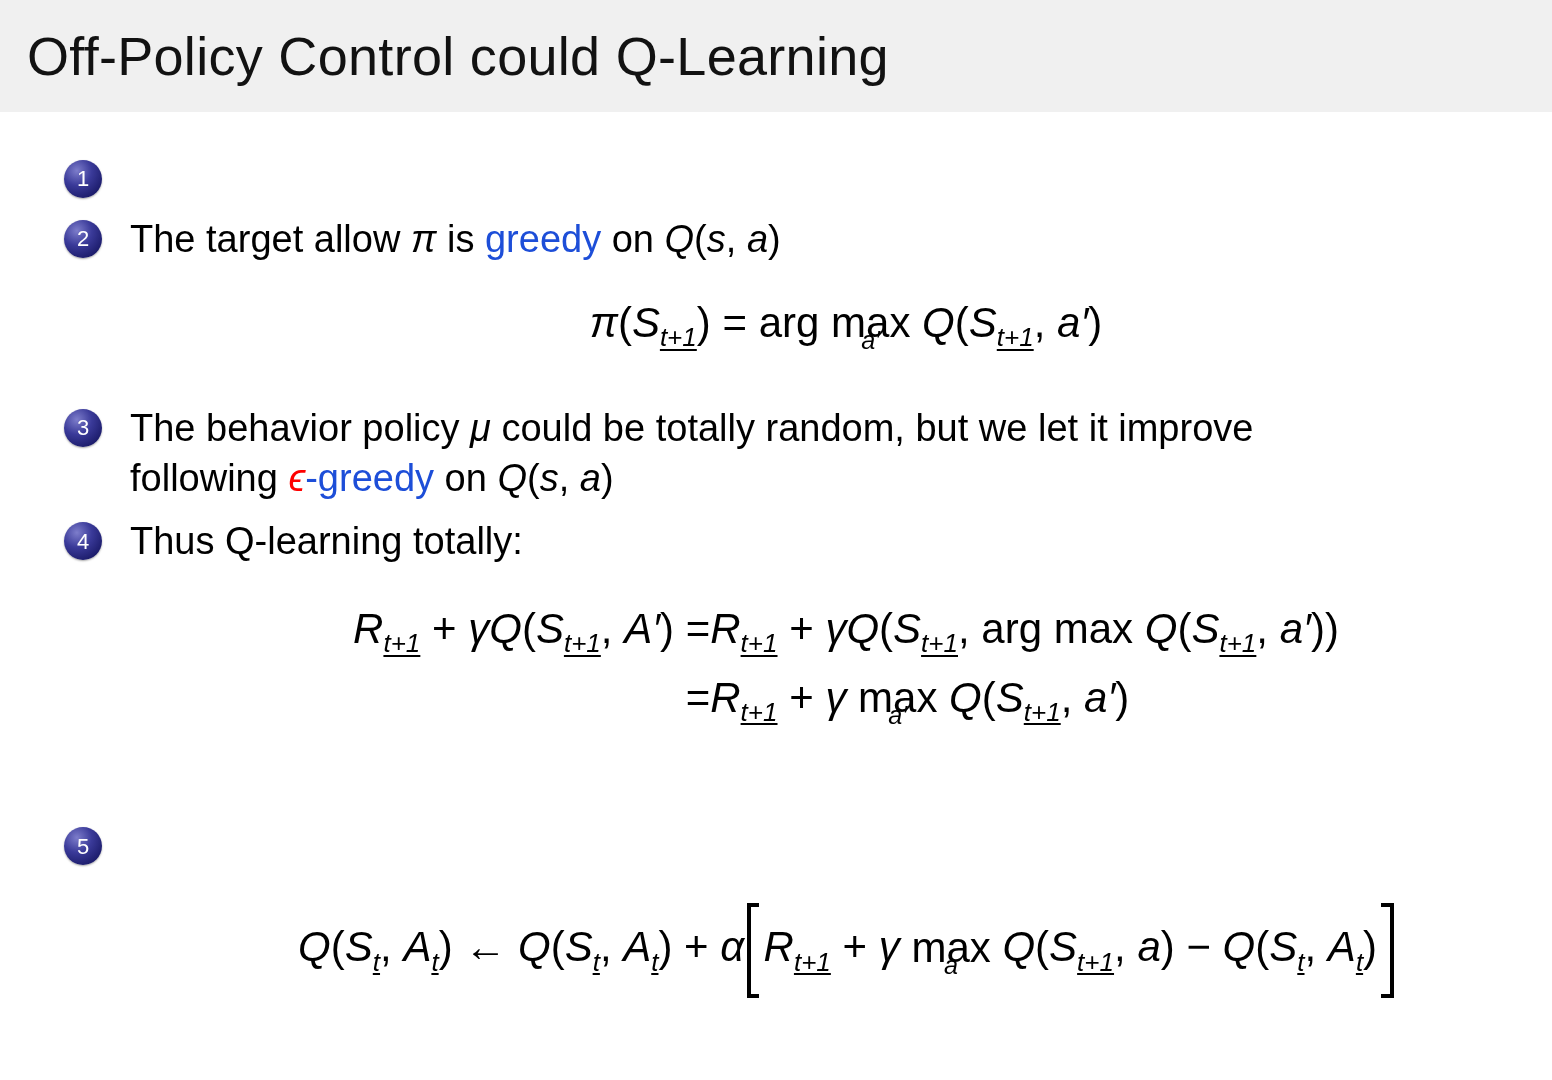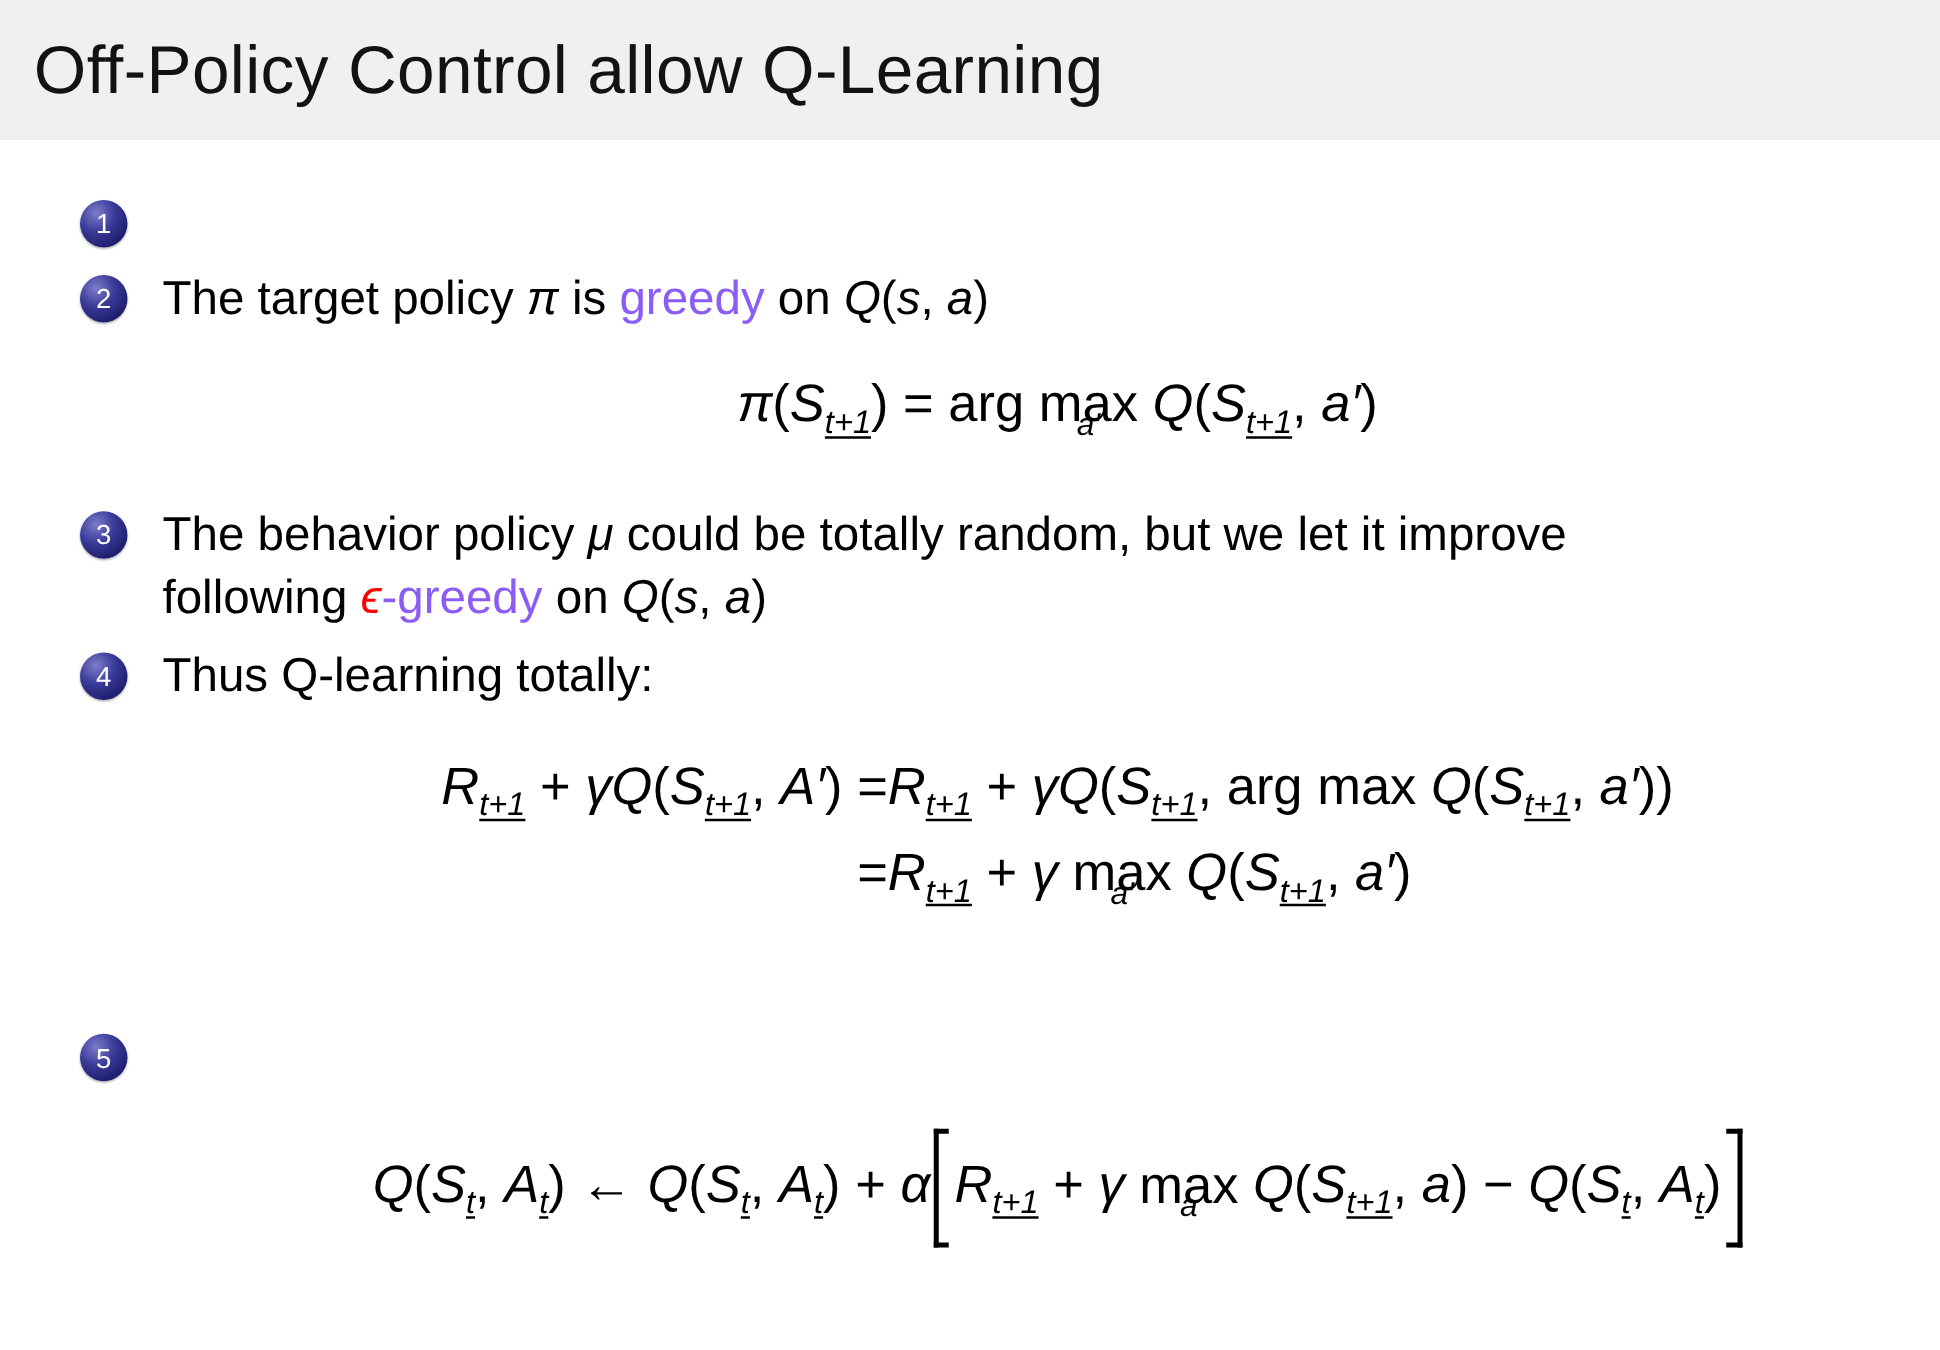--- a/index.html
+++ b/index.html
@@ -49,21 +49,21 @@
     display:grid;grid-template-columns:auto auto;
     width:fit-content;
     margin-left:auto;margin-right:auto;
     transform:translateX(56px);
     row-gap:14px;
   }
   .aligned .lhs{text-align:left;}
   .aligned .rhs{text-align:left;}
   .m-i{font-style:italic;}
   .m-redi{color:#fe0000;font-style:italic;}
-  .m-red{color:#8b5cf6;}
+  .m-red{color:#1d4ed8;}
   .m-o,.m-r,.m-t{font-style:normal;}
   sub.m-sub{font-size:0.62em;font-style:italic;line-height:0;text-decoration:underline;}
   .munder{position:relative;display:inline-block;line-height:1;}
   .munder .under{
     position:absolute;top:1.04em;left:50%;transform:translateX(-50%);
     font-size:0.6em;font-style:italic;line-height:1;
   }
   .lbrack,.rbrack{
     display:inline-block;width:0.30em;height:2.25em;
     vertical-align:middle;margin:0 0.10em 0 0.06em;
@@ -78,32 +78,32 @@
   .mt-b3{margin-top:52px;}
   .mt-b4{margin-top:13px;}
   .mt-f2{margin-top:36px;}
   .mt-b5{margin-top:96px;}
   .mt-f3{margin-top:38px;}
 </style>
 </head>
 <body>
 
 <header class="banner">
-  <h1 class="slide-title" style="font-weight:400;margin:0">Off-Policy Control allow Q-Learning</h1>
+  <h1 class="slide-title" style="font-weight:400;margin:0">Off-Policy Control could Q-Learning</h1>
 </header>
 
 <main class="content">
 
   <div class="bullet mt-b1">
     <span class="ball">1</span>
   </div>
 
   <div class="bullet mt-b2">
     <span class="ball">2</span>
-    <div class="btext"><span class="m-t">The target policy </span><span class="m-i">π</span><span class="m-t"> is </span><span class="m-red">greedy</span><span class="m-t"> on </span><span class="m-i">Q</span><span class="m-o">(</span><span class="m-i">s</span><span class="m-o">, </span><span class="m-i">a</span><span class="m-o">)</span></div>
+    <div class="btext"><span class="m-t">The target allow </span><span class="m-i">π</span><span class="m-t"> is </span><span class="m-red">greedy</span><span class="m-t"> on </span><span class="m-i">Q</span><span class="m-o">(</span><span class="m-i">s</span><span class="m-o">, </span><span class="m-i">a</span><span class="m-o">)</span></div>
   </div>
 
   <div class="formula centered mt-f1"><span class="m-i">π</span><span class="m-o">(</span><span class="m-i">S</span><sub class="m-sub">t+1</sub><span class="m-o">) = </span><span class="m-r">arg </span><span class="munder"><span class="m-r">max</span><span class="under">a′</span></span><span class="m-o"> </span><span class="m-i">Q</span><span class="m-o">(</span><span class="m-i">S</span><sub class="m-sub">t+1</sub><span class="m-o">, </span><span class="m-i">a′</span><span class="m-o">)</span></div>
 
   <div class="bullet mt-b3">
     <span class="ball">3</span>
     <div class="btext"><span class="m-t">The behavior policy </span><span class="m-i">μ</span><span class="m-t"> could be totally random, but we let it improve</span><br><span class="m-t">following </span><span class="m-redi">ϵ</span><span class="m-red">-greedy</span><span class="m-t"> on </span><span class="m-i">Q</span><span class="m-o">(</span><span class="m-i">s</span><span class="m-o">, </span><span class="m-i">a</span><span class="m-o">)</span></div>
   </div>
 
   <div class="bullet mt-b4">

